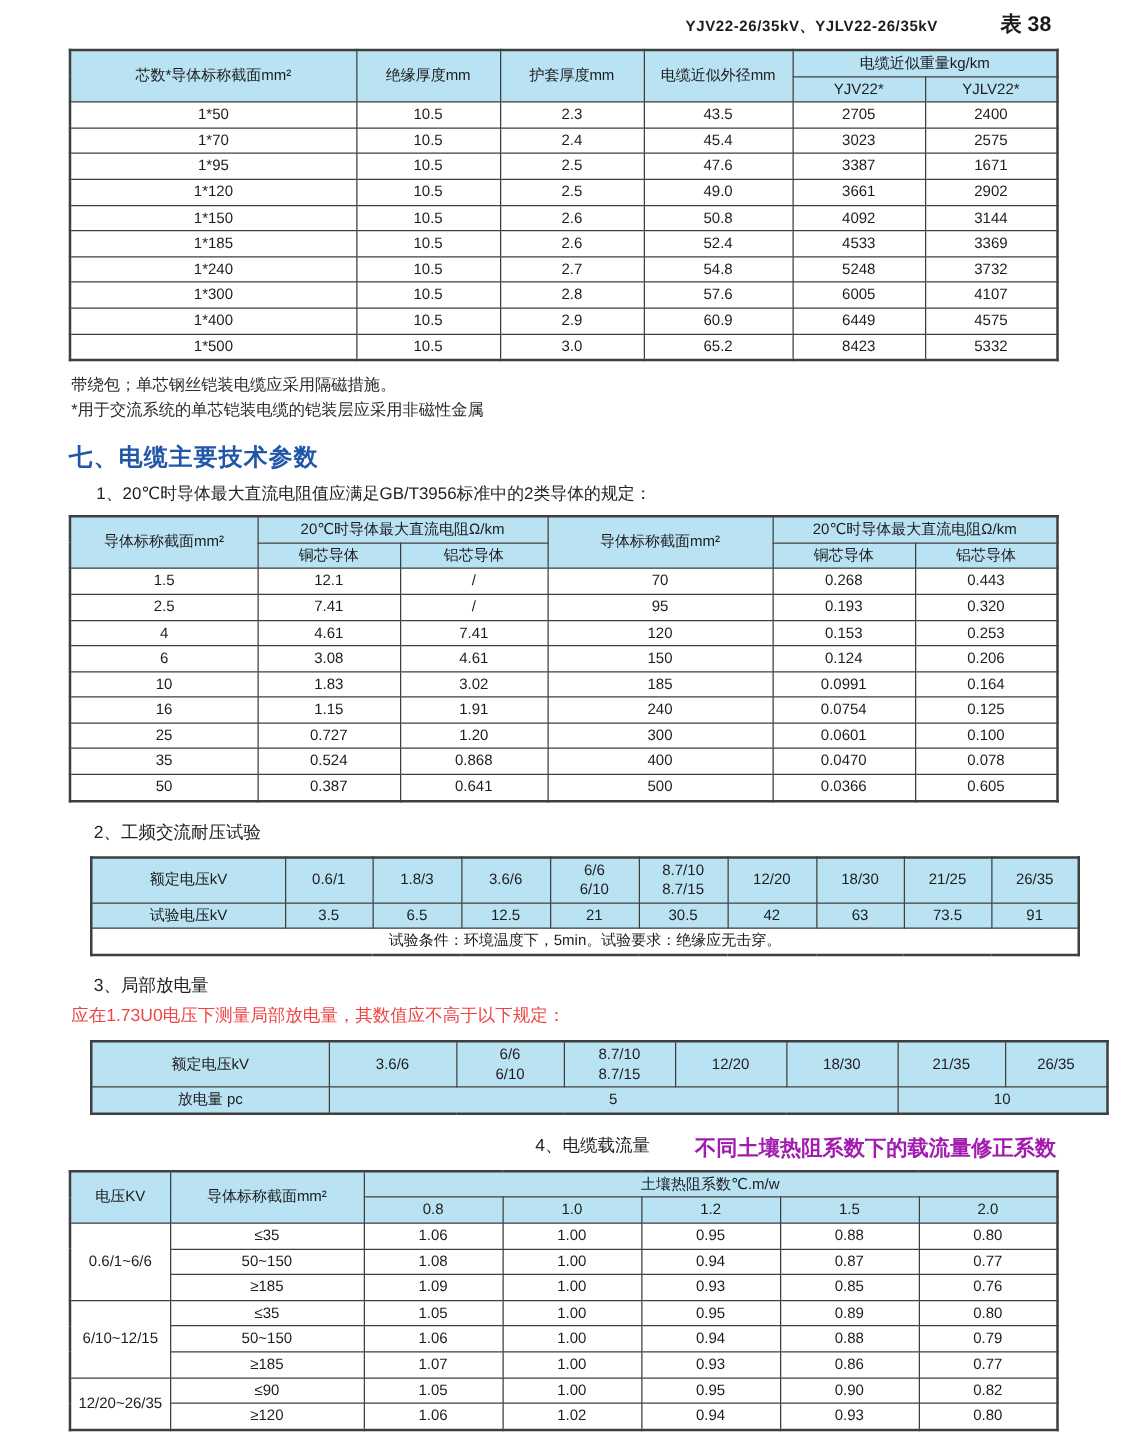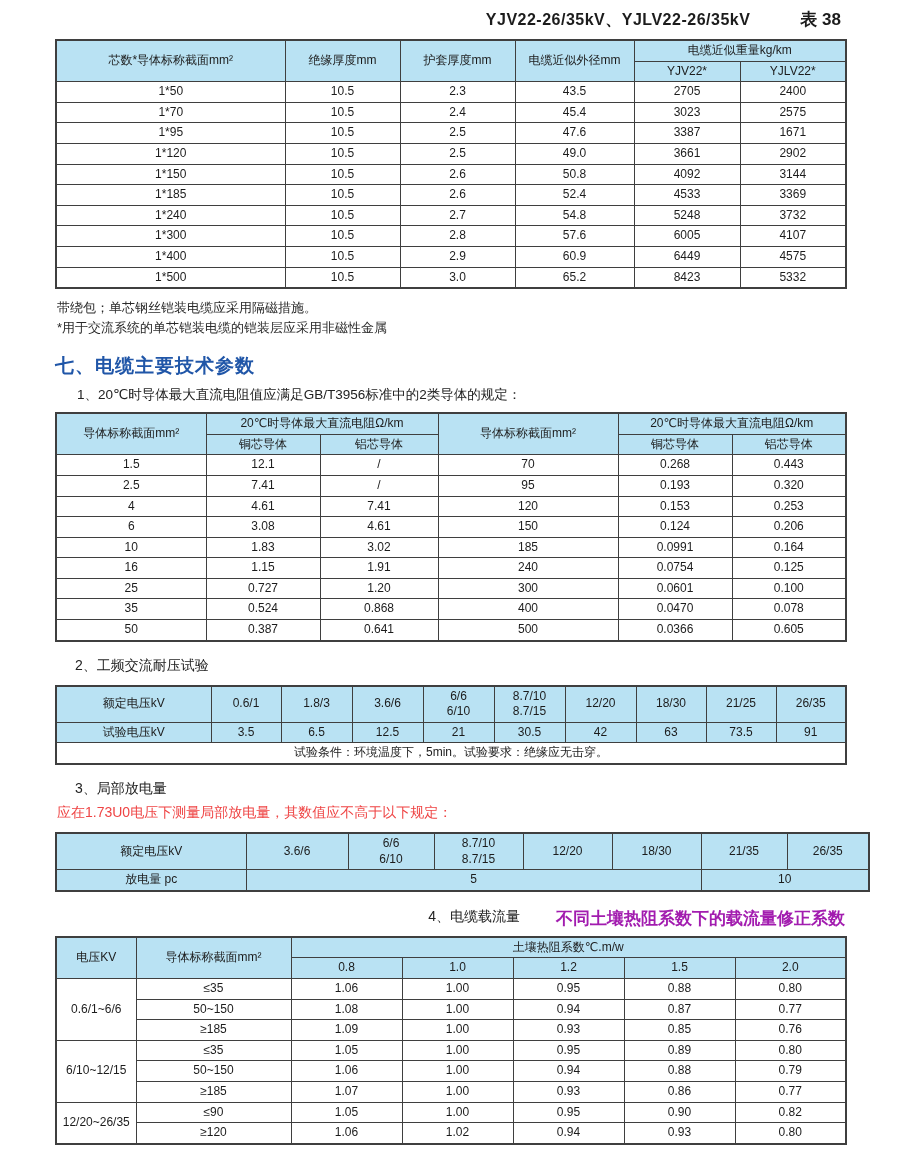--- a/index.html
+++ b/index.html
@@ -9,21 +9,21 @@
     font-family: "Liberation Sans", "DejaVu Sans", sans-serif;
     color: #1c1c1c;
     overflow: hidden;
   }
   .page { width: 900px; height: 1149px; padding: 8px 55px 0 55px; }
 
   .doc-header {
     display: flex; justify-content: flex-end; align-items: baseline;
     gap: 50px; padding-right: 4px; margin-bottom: 8px;
   }
-  .doc-title { font-size: 16px; font-weight: bold; letter-spacing: .5px; }
+  .doc-title { font-size: 12px; font-weight: bold; letter-spacing: .5px; }
   .table-no  { font-size: 17px; font-weight: bold; }
 
   table.tbl {
     width: 100%; border-collapse: collapse; table-layout: fixed;
     border: 2px solid #3f3f3f;
   }
   table.tbl td {
     border: 1px solid #3f3f3f;
     font-size: 12px; text-align: center; vertical-align: middle;
     padding: 2px 3px; white-space: pre-line; line-height: 1.3;
@@ -44,21 +44,21 @@
 
   .row-heads {
     display: flex; justify-content: flex-end; align-items: flex-end;
     margin-top: 15px;
     gap: 36px;
   }
   .right-title { font-size: 17px; font-weight: bold; color: #a21caf; }
 
   .mt6  { margin-top: 6px; }
   .mt8  { margin-top: 8px; }
-  .mt10 { margin-top: 10px; }
+  .mt10 { margin-top: 10px; margin-left: 17px; }
 </style>
 </head>
 <body>
 
 <div class="page">
 
   <div class="doc-header">
     <span class="doc-title">YJV22-26/35kV、YJLV22-26/35kV</span>
     <span class="table-no">表 38</span>
   </div>

